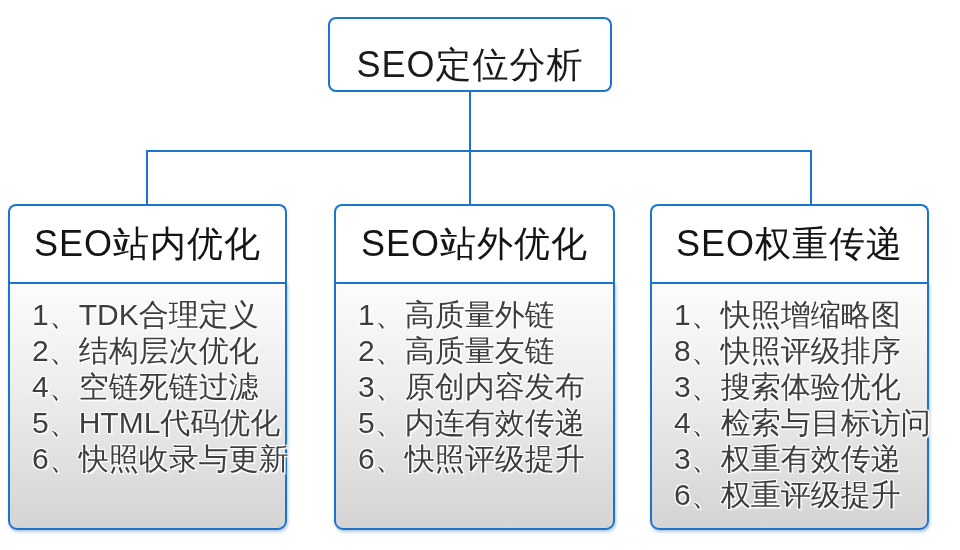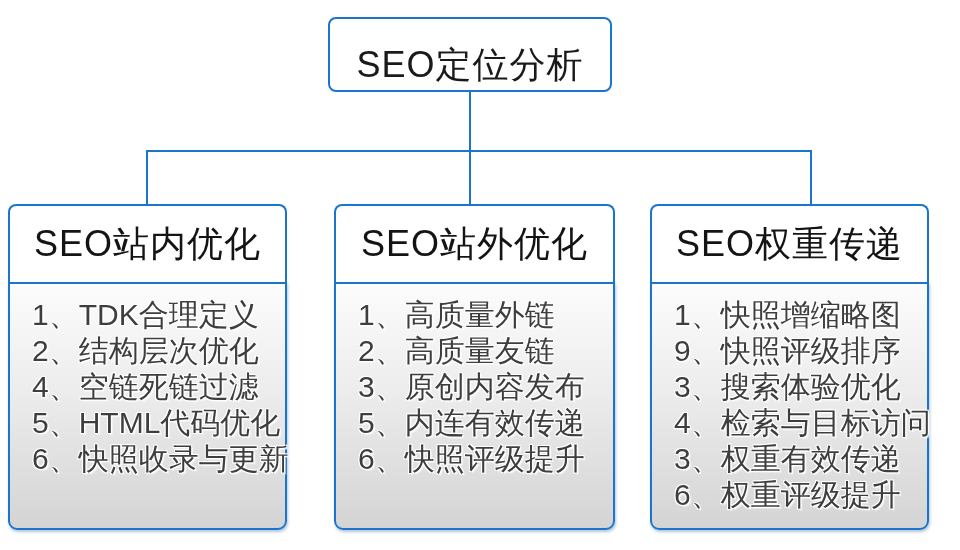--- a/index.html
+++ b/index.html
@@ -85,21 +85,21 @@
       <div class="item">6、快照评级提升</div>
     </div>
   </div>
 
   <div class="col col-2">
     <div class="col-header">
       <span>SEO权重传递</span>
     </div>
     <div class="col-body">
       <div class="item">1、快照增缩略图</div>
-      <div class="item">9、快照评级排序</div>
+      <div class="item">8、快照评级排序</div>
       <div class="item">3、搜索体验优化</div>
       <div class="item">4、检索与目标访问</div>
       <div class="item">3、权重有效传递</div>
       <div class="item">6、权重评级提升</div>
     </div>
   </div>
 
 </div>
 
 </body></html>

